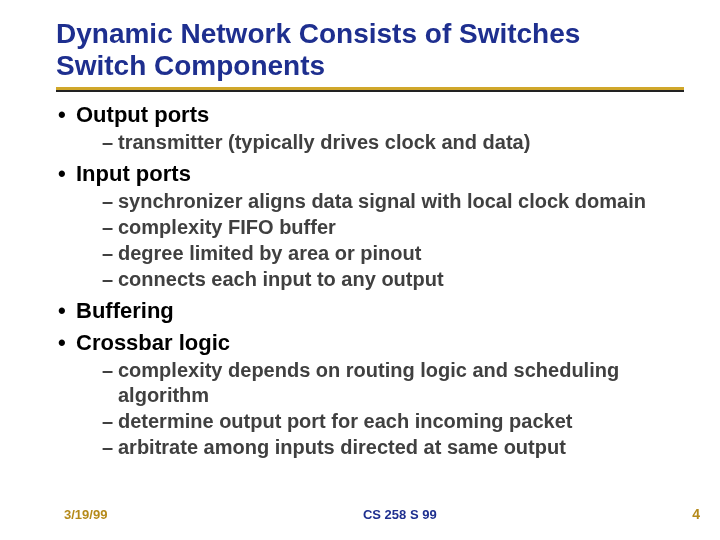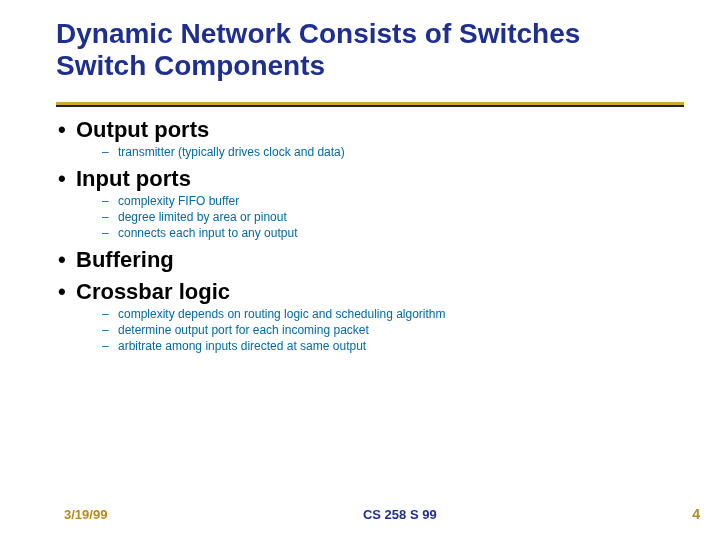--- a/index.html
+++ b/index.html
@@ -8,21 +8,21 @@
     width: 720px;
     height: 540px;
     position: relative;
     padding: 18px 36px 0 56px;
   }
   .title {
     color: #1e2f8f;
     font-size: 28px;
     font-weight: bold;
     line-height: 1.15;
-    margin-bottom: 20px;
+    margin-bottom: 5px;
   }
   .rule-gold {
     height: 3px;
     background: #d0a72a;
     margin-top: 4px;
   }
   .rule-dark {
     height: 2px;
     background: #222;
     margin-top: 0;
@@ -40,23 +40,23 @@
     padding-left: 14px;
     position: relative;
   }
   .b1::before {
     content: "•";
     position: absolute;
     left: -4px;
     top: 0;
   }
   .b2 {
-    font-size: 12px;
-    font-weight: normal;
-    color: #0369a1;
+    font-size: 20px;
+    font-weight: bold;
+    color: #404040;
     line-height: 1.25;
     padding-left: 56px;
     position: relative;
     margin-bottom: 1px;
   }
   .b2::before {
     content: "–";
     position: absolute;
     left: 40px;
     top: 0;
@@ -88,20 +88,21 @@
   </div>
   <div class="rule-gold"></div>
   <div class="rule-dark"></div>
 
   <div class="content">
 
     <div class="b1">Output ports</div>
     <div class="b2">transmitter (typically drives clock and data)</div>
 
     <div class="b1">Input ports</div>
+    <div class="b2">synchronizer aligns data signal with local clock domain</div>
     <div class="b2">complexity FIFO buffer</div>
 
     <div class="b2">degree limited by area or pinout</div>
     <div class="b2">connects each input to any output</div>
 
     <div class="b1">Buffering</div>
     <div class="b1">Crossbar logic</div>
     <div class="b2">complexity depends on routing logic and scheduling algorithm</div>
     <div class="b2">determine output port for each incoming packet</div>
     <div class="b2">arbitrate among inputs directed at same output</div>

